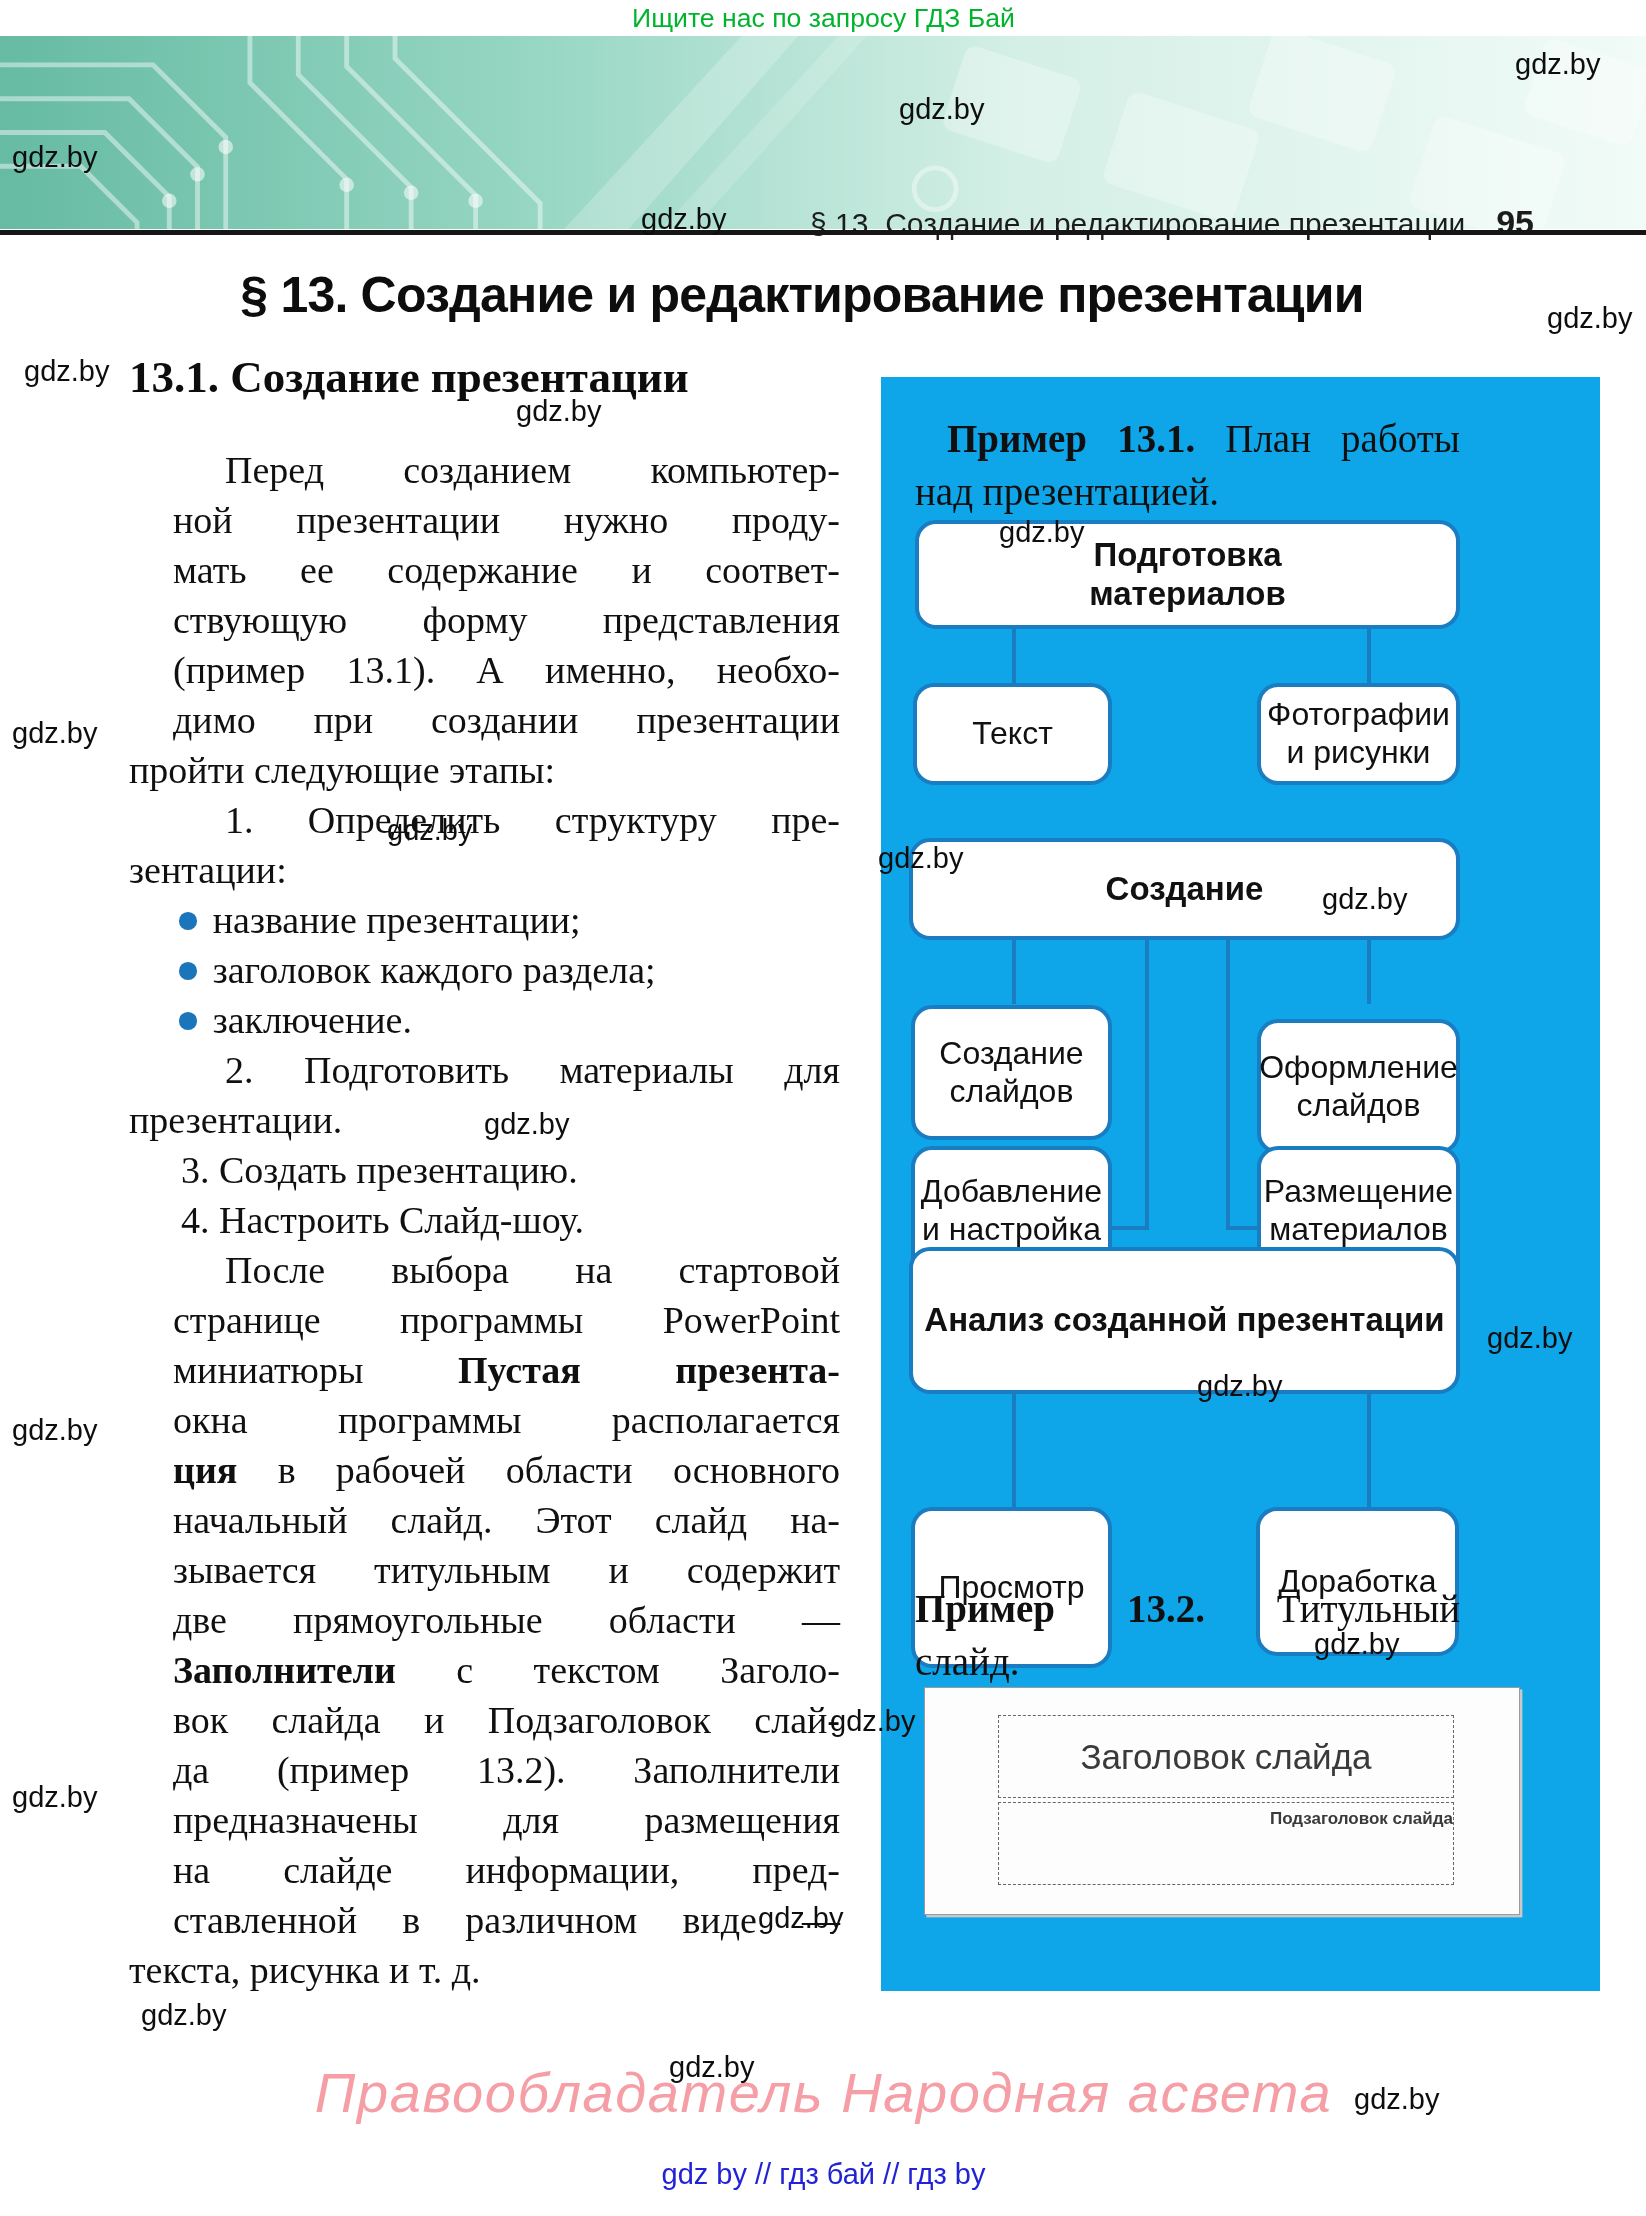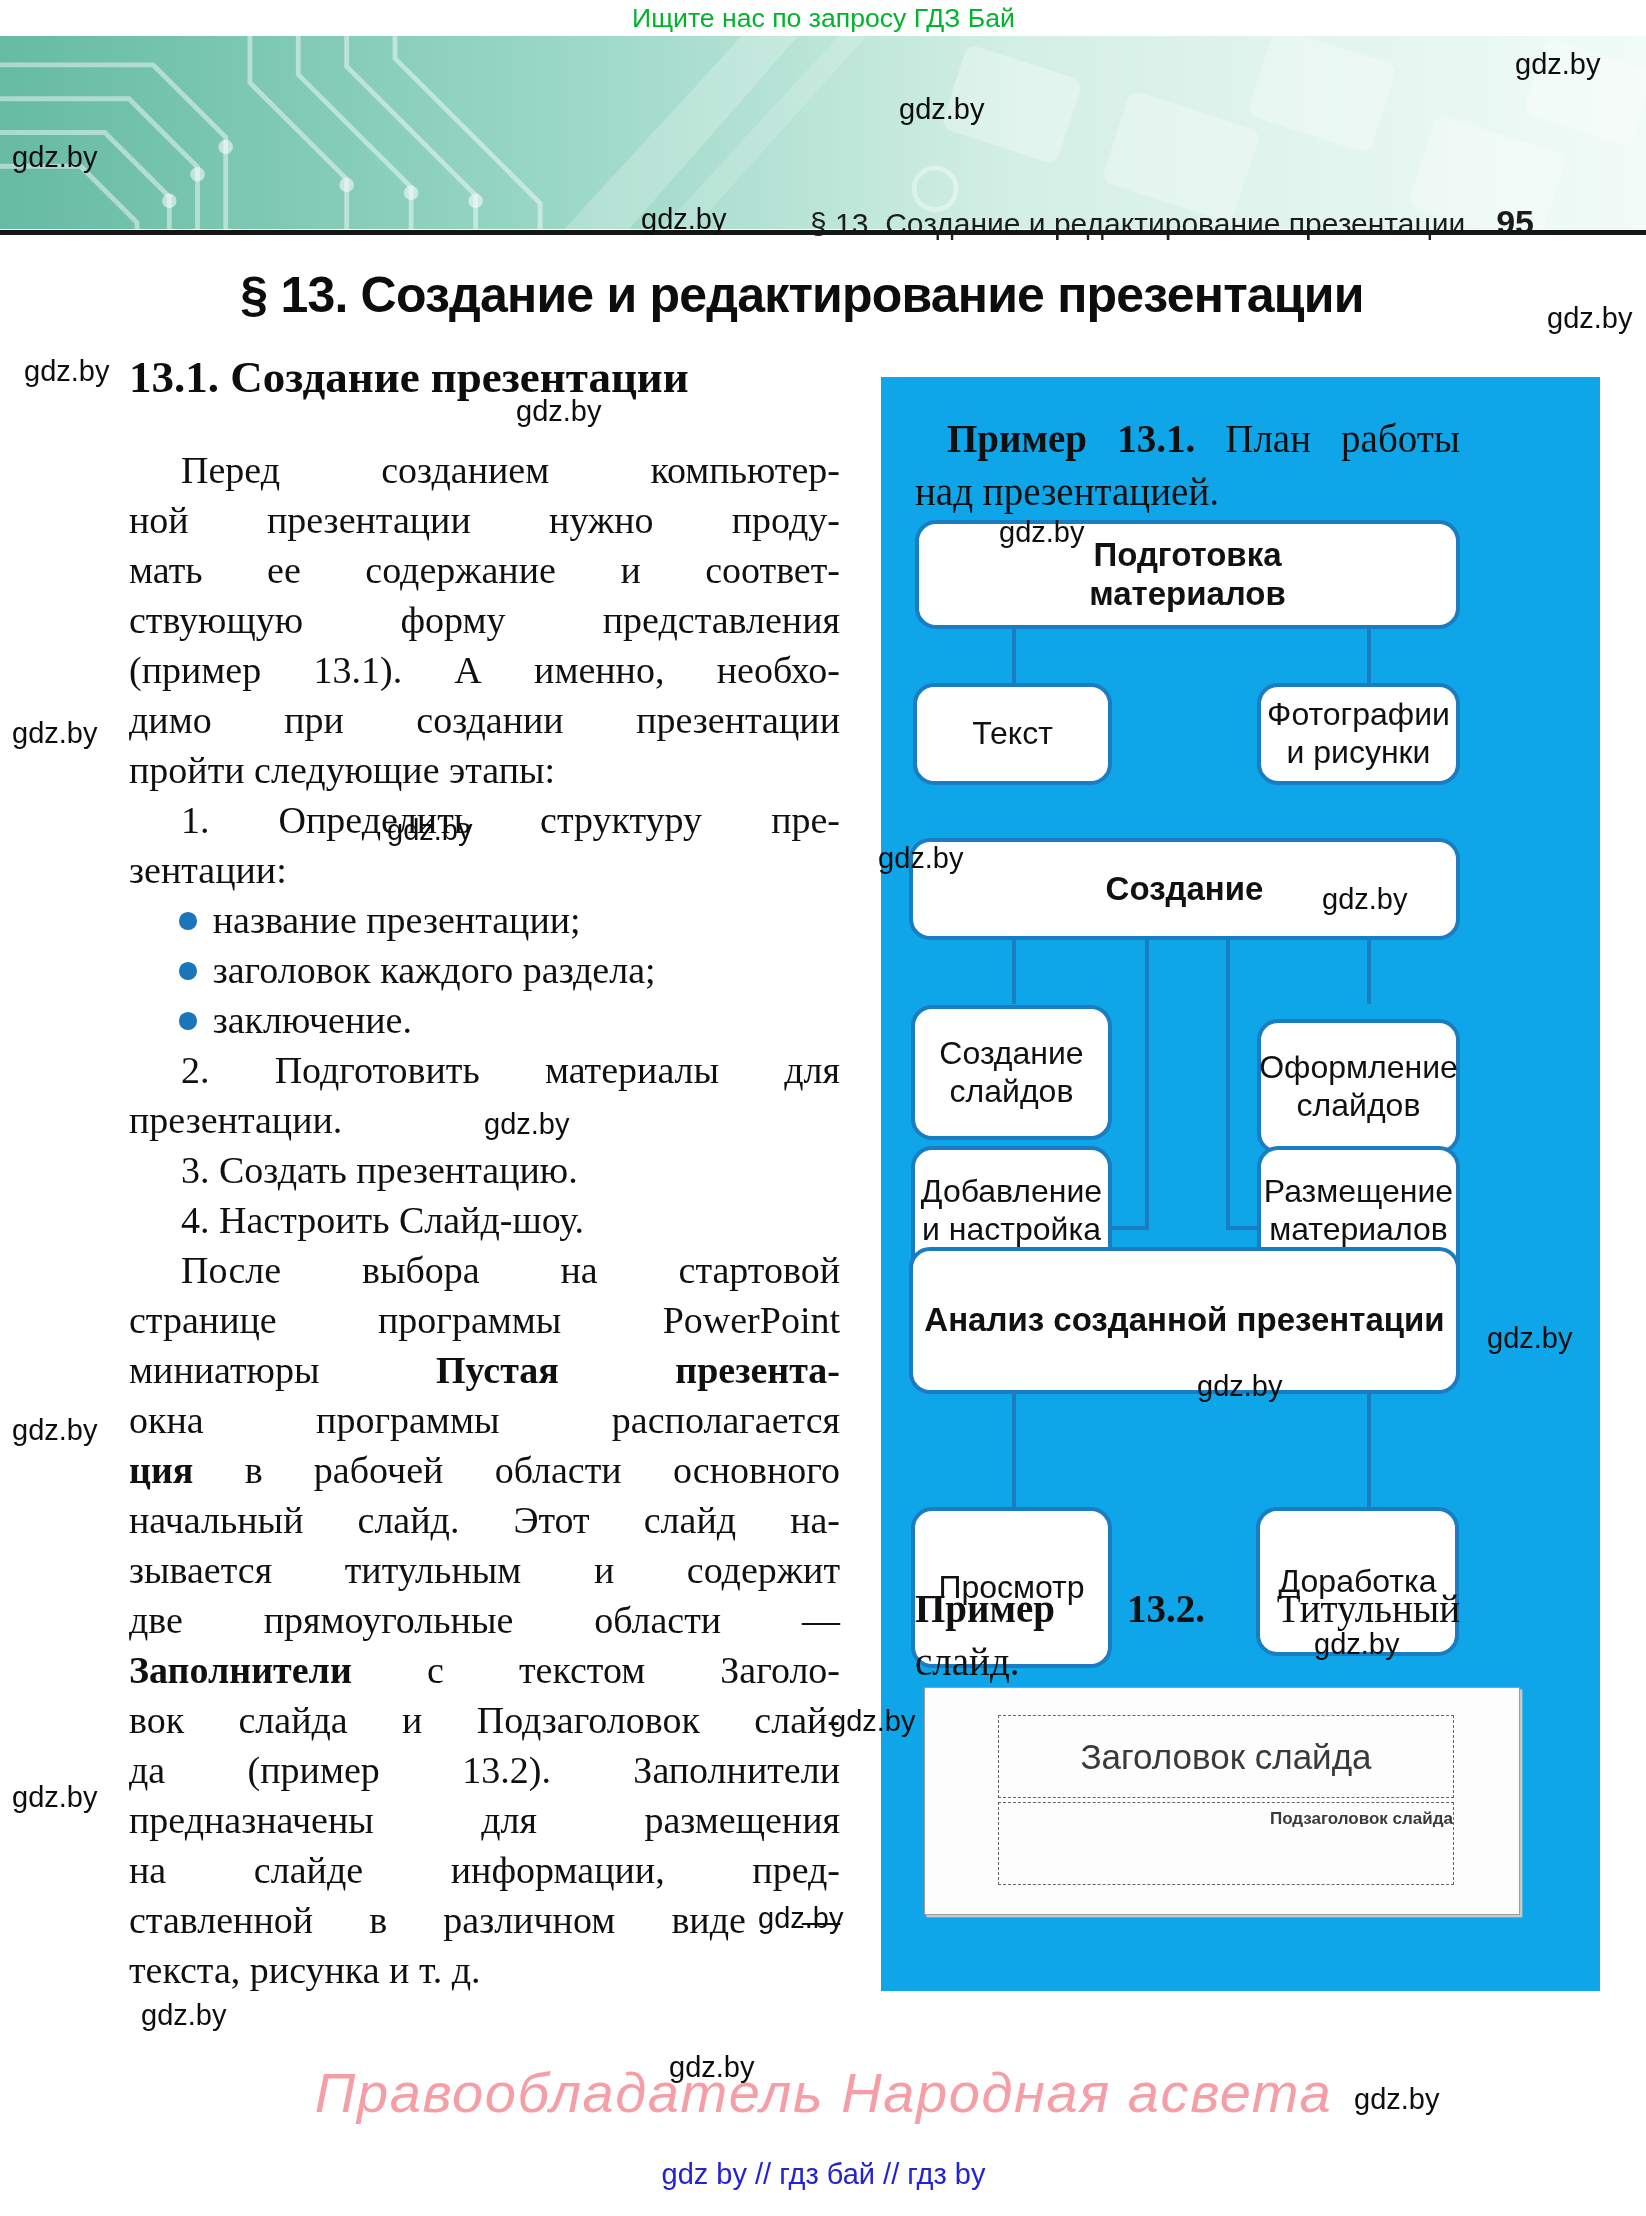--- a/index.html
+++ b/index.html
@@ -27,21 +27,21 @@
     font-family:"Liberation Sans", sans-serif;font-weight:bold;font-size:50px;
     letter-spacing:-0.8px;color:#0d0d0d;
   }
   .section-heading{
     position:absolute;top:351px;left:129px;
     font-family:"Liberation Serif", serif;font-weight:bold;font-size:45px;color:#0d0d0d;
   }
   
   .body-col{position:absolute;left:129px;top:445px;width:711px;font-size:38px;}
   .bline{height:50px;line-height:50px;white-space:nowrap;}
-  .bline.just{white-space:normal;text-align:justify;text-align-last:justify;}
+  .bline.just{white-space:normal;text-align:justify;text-align-last:justify;margin-left:44px;}
   .bline .b{font-weight:bold;}
   .bline.bul{padding-left:50px;}
   .dot{display:inline-block;width:17.7px;height:17.7px;border-radius:50%;background:#1b75bb;
        margin-right:16px;vertical-align:middle;margin-top:-6.4px;}
   
   .panel{position:absolute;left:881px;top:377px;width:719px;height:1614px;background:#0ea5e9;}
   .ex-block{position:absolute;left:34px;width:545px;font-size:39px;line-height:53px;}
   .ex1{top:35px;}
   .ex2{top:1205px;}
   .ex-line1{text-align:justify;text-align-last:justify;}

